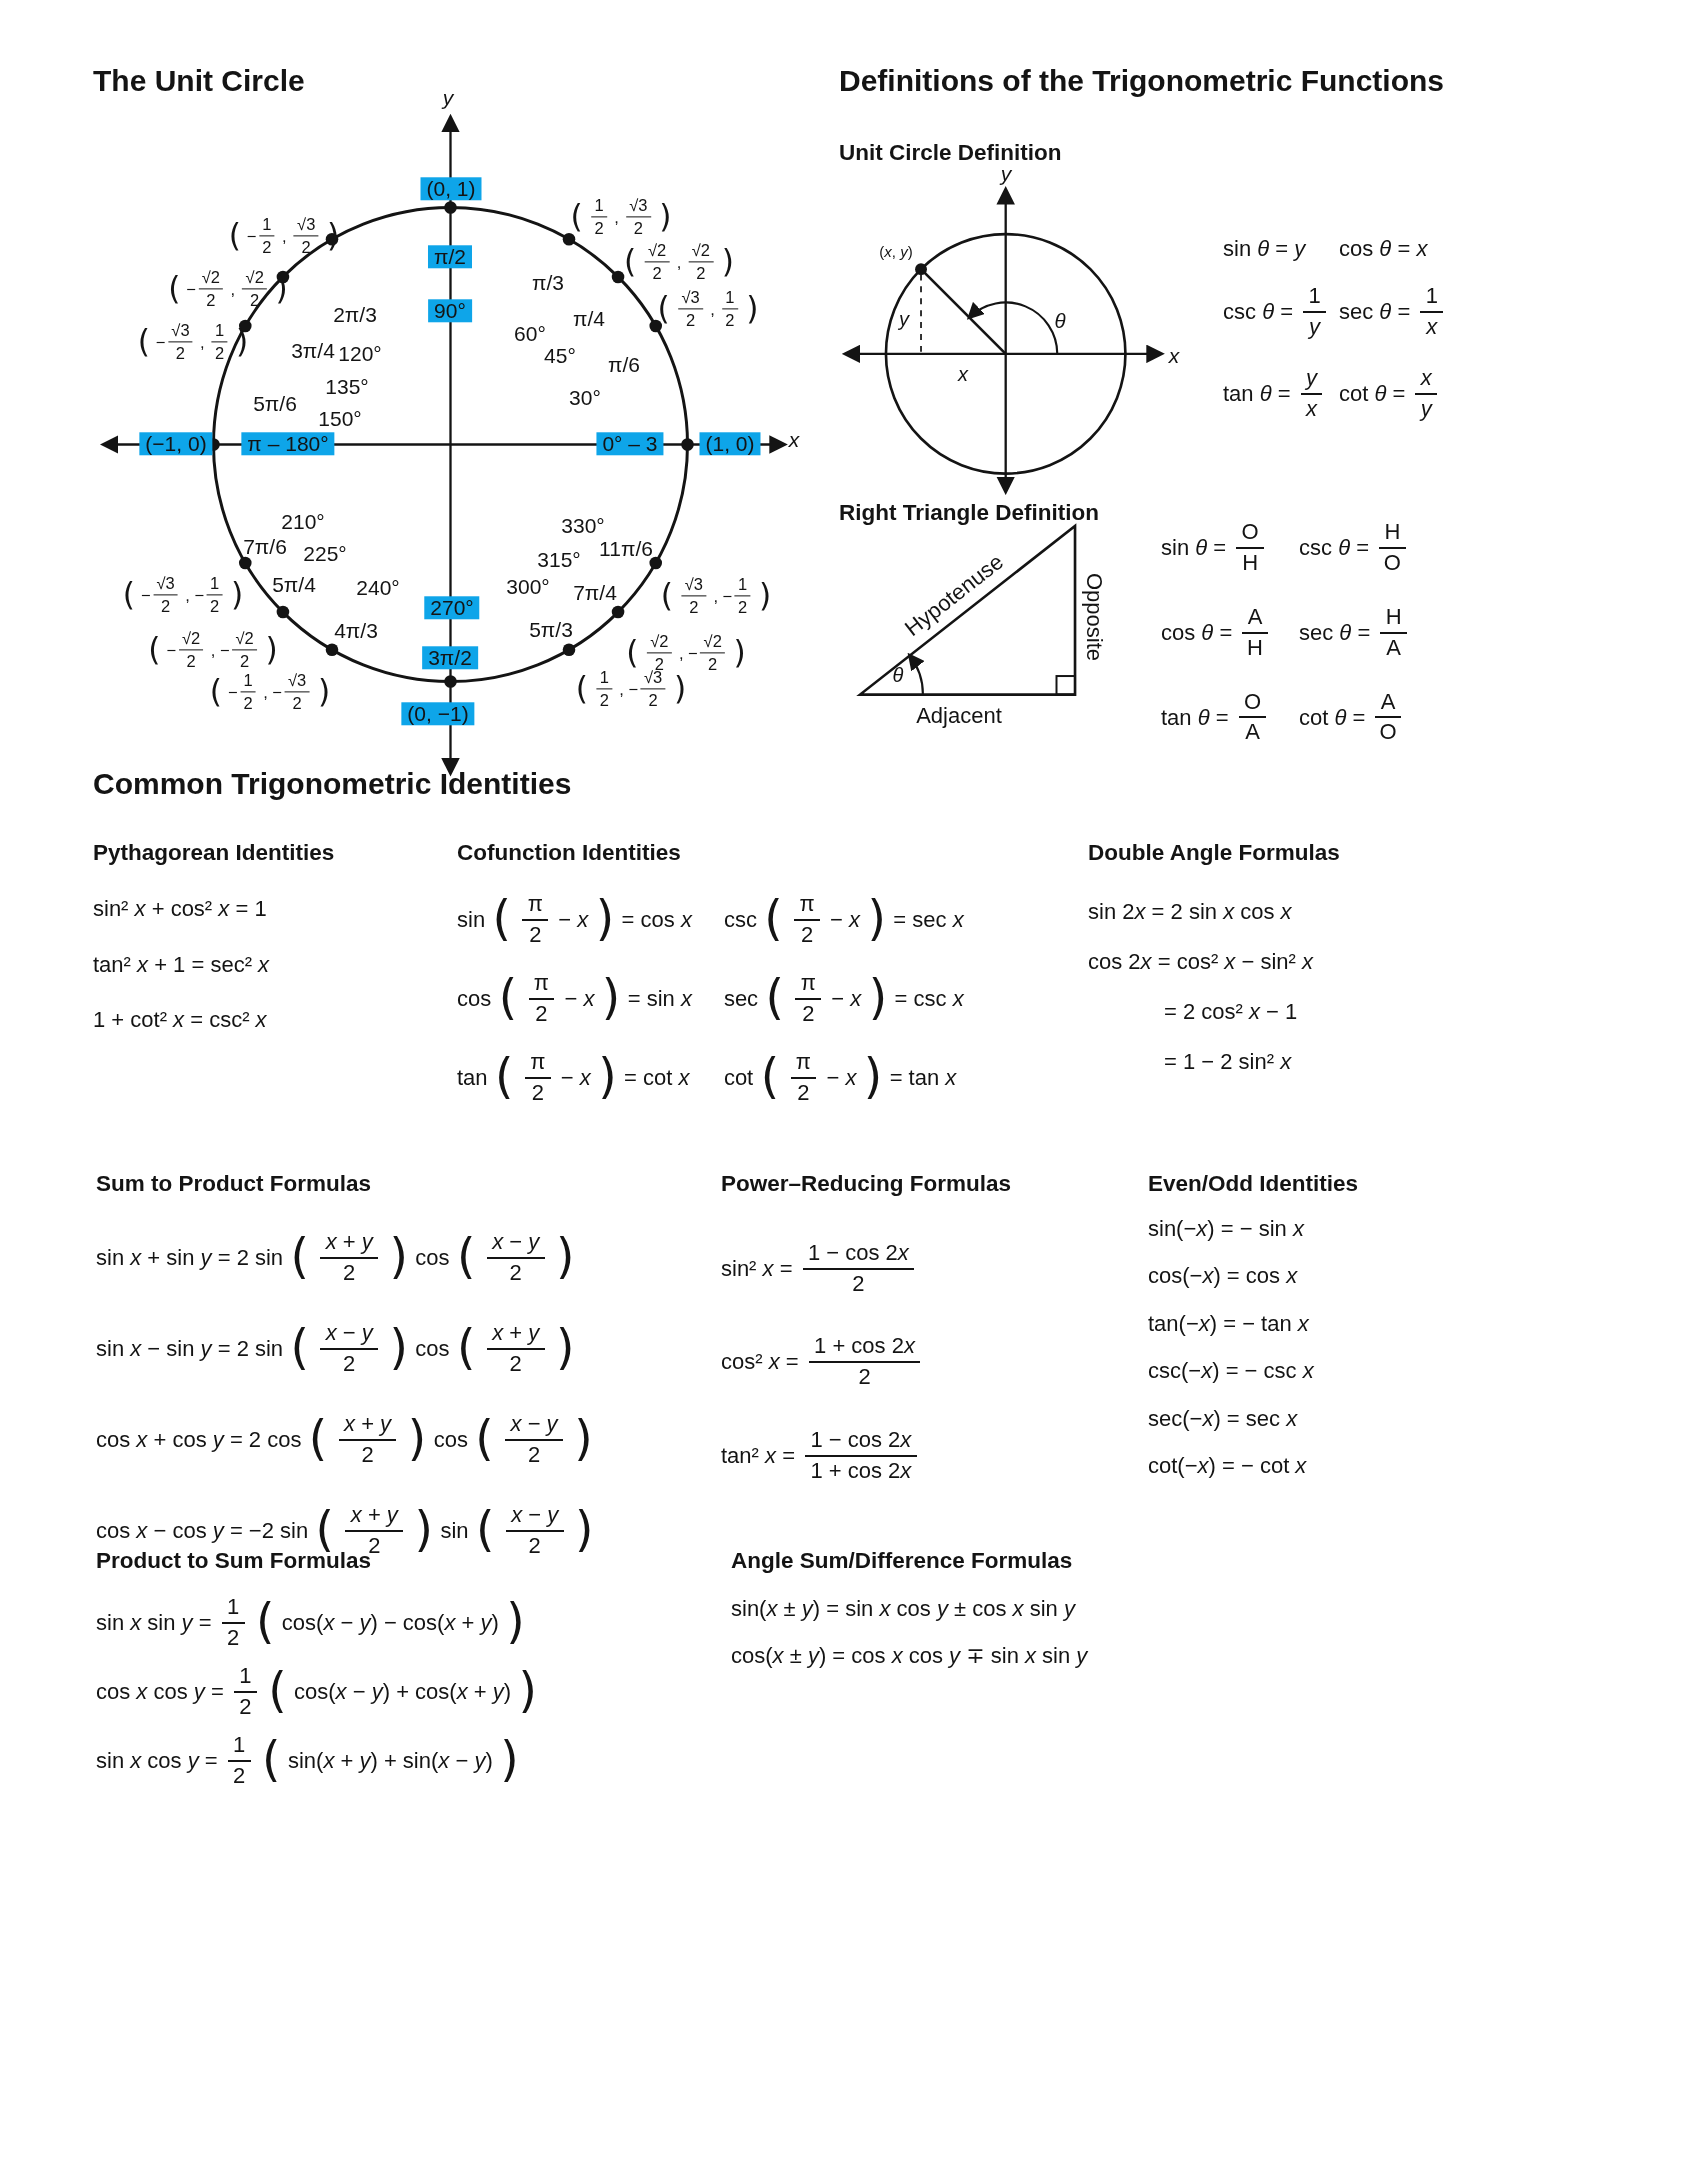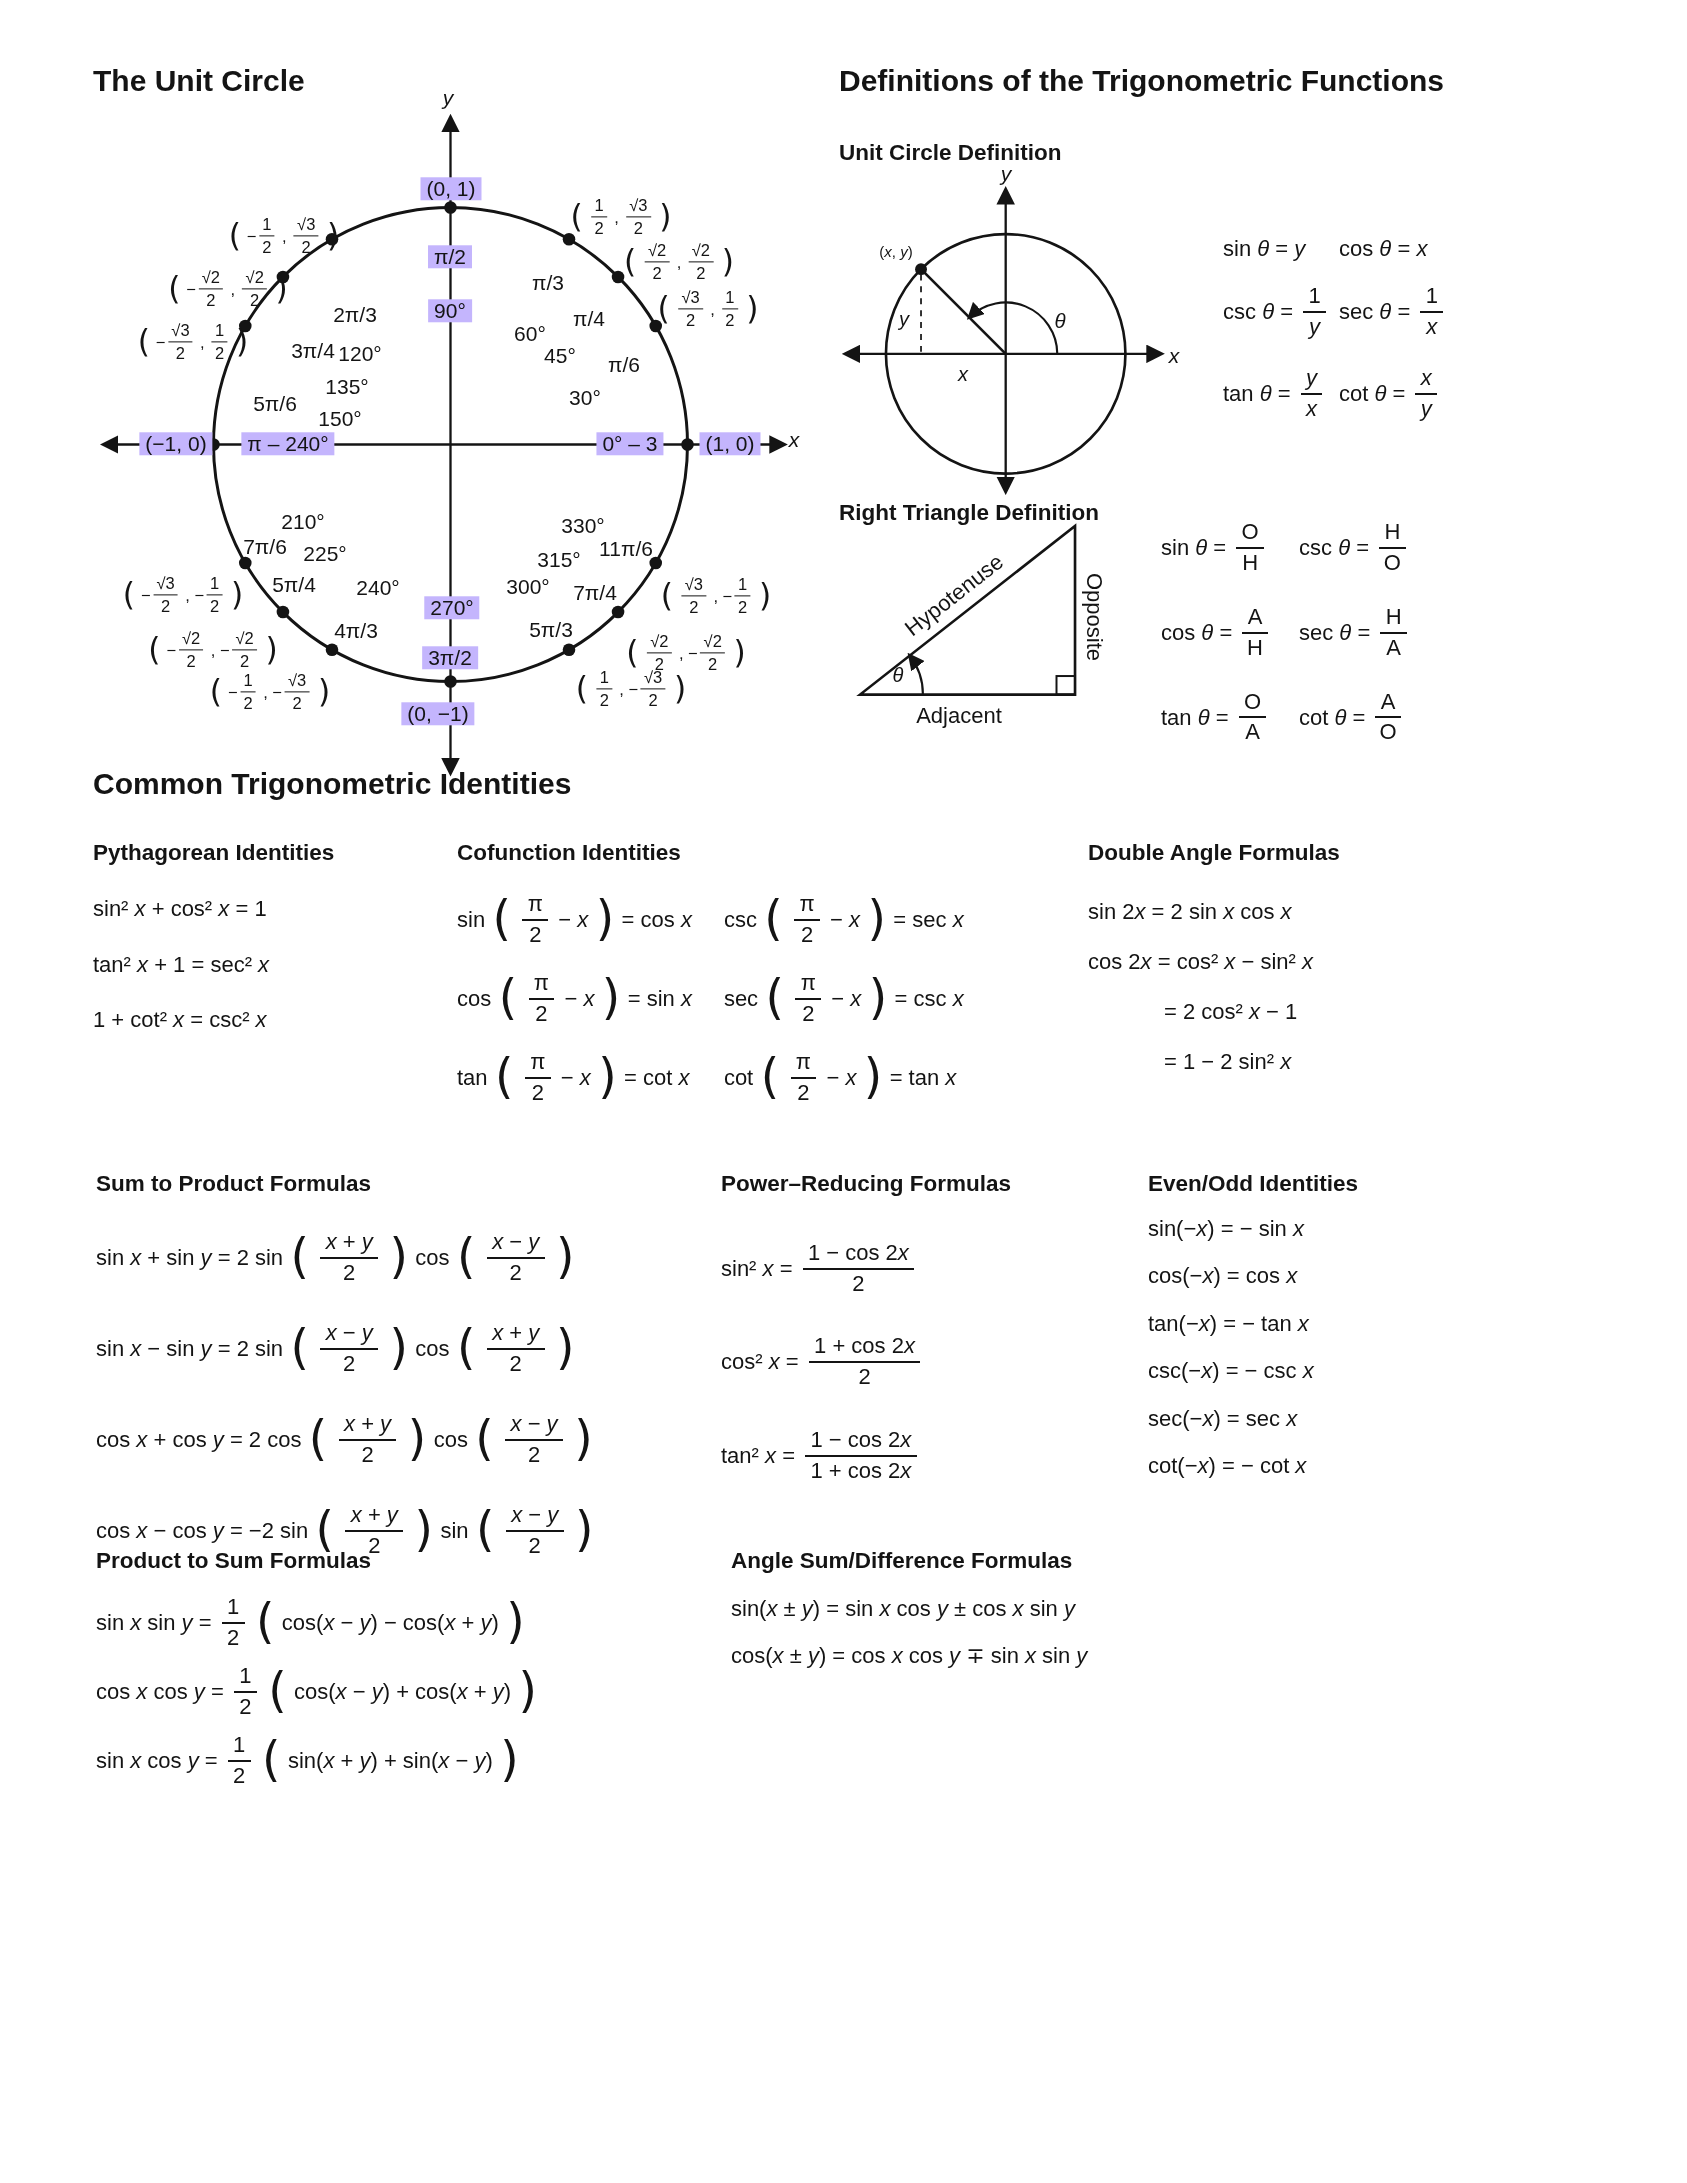--- a/index.html
+++ b/index.html
@@ -21,21 +21,21 @@
   .fd{padding-top:2px;}
   .bp{font-family:"DejaVu Sans", sans-serif; font-size:215%; font-weight:400; line-height:0.9;
       vertical-align:middle; position:relative; top:-2.6px; margin:0 1.3px;}
   
   #uc-wrap{position:absolute; left:93px; top:87px; width:715px; height:715px;}
   .clabel{position:absolute; transform:translate(-50%,-50%); font-size:21px; white-space:nowrap; line-height:1.05;}
   .coord{font-size:16.5px;}
   .coord .fn{border-width:1.3px; padding:0 3.3px 1.3px;}
   .coord .frac{margin:0 2.6px;}
   .coord .bp{font-size:190%;}
-  .onaxis{background:#c4b5fd; padding:0.7px 6px;}
+  .onaxis{background:#0ea5e9; padding:0.7px 6px;}
   .varl{font-style:italic;}
   svg{display:block;}
   .axis{stroke:#141414; stroke-width:3.5; fill:none;}
   .ring{stroke:#141414; stroke-width:4.5; fill:none;}
   .thin{stroke:#141414; stroke-width:3.2; fill:none;}
   .dashed{stroke:#141414; stroke-width:2.6; fill:none; stroke-dasharray:9 9;}
   .dot{fill:#141414;}
   #def-circle-wrap{position:absolute; left:827px; top:162px; width:364px; height:344px;}
   #tri-wrap{position:absolute; left:827px; top:506px; width:377px; height:225px;}
   .grid{position:absolute; display:grid; align-items:center;}
@@ -89,21 +89,21 @@
         <circle cx="719.0" cy="850.0" r="9.5" class="dot"></circle>
         <circle cx="793.1" cy="793.1" r="9.5" class="dot"></circle>
         <circle cx="850.0" cy="719.0" r="9.5" class="dot"></circle>
       </g>
   </svg>
 
   <div class="clabel onaxis" style="left:358px; top:102px">(0, 1)</div>
   <div class="clabel onaxis" style="left:357px; top:170px">π/2</div>
   <div class="clabel onaxis" style="left:357px; top:224px">90°</div>
   <div class="clabel onaxis" style="left:83px; top:357px">(−1, 0)</div>
-  <div class="clabel onaxis" style="left:195px; top:357px">π – 240°</div>
+  <div class="clabel onaxis" style="left:195px; top:357px">π – 180°</div>
   <div class="clabel onaxis" style="left:537px; top:357px">0° – 3</div>
   <div class="clabel onaxis" style="left:637px; top:357px">(1, 0)</div>
   <div class="clabel onaxis" style="left:359px; top:521px">270°</div>
   <div class="clabel onaxis" style="left:357px; top:571px">3π/2</div>
   <div class="clabel onaxis" style="left:345px; top:627px">(0, −1)</div>
   <div class="clabel varl" style="left:701px; top:353px">x</div>
   <div class="clabel varl" style="left:355px; top:10.6px">y</div>
   <div id="uc-labels">
       <div class="clabel" style="left: 492px; top: 311px;">30°</div>
       <div class="clabel" style="left: 531px; top: 278px;">π/6</div>

